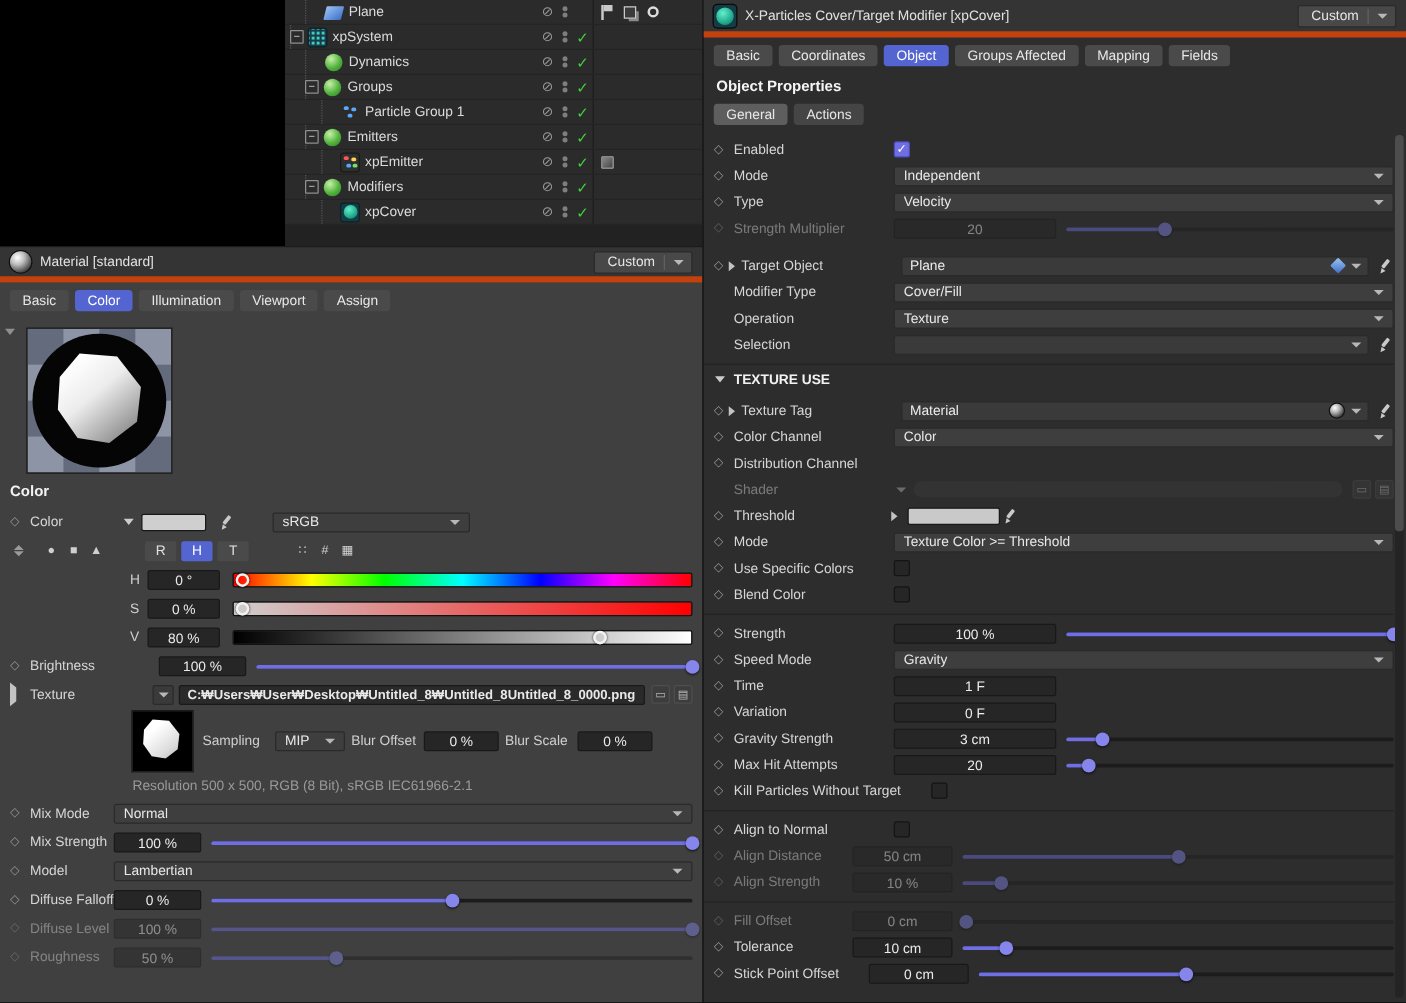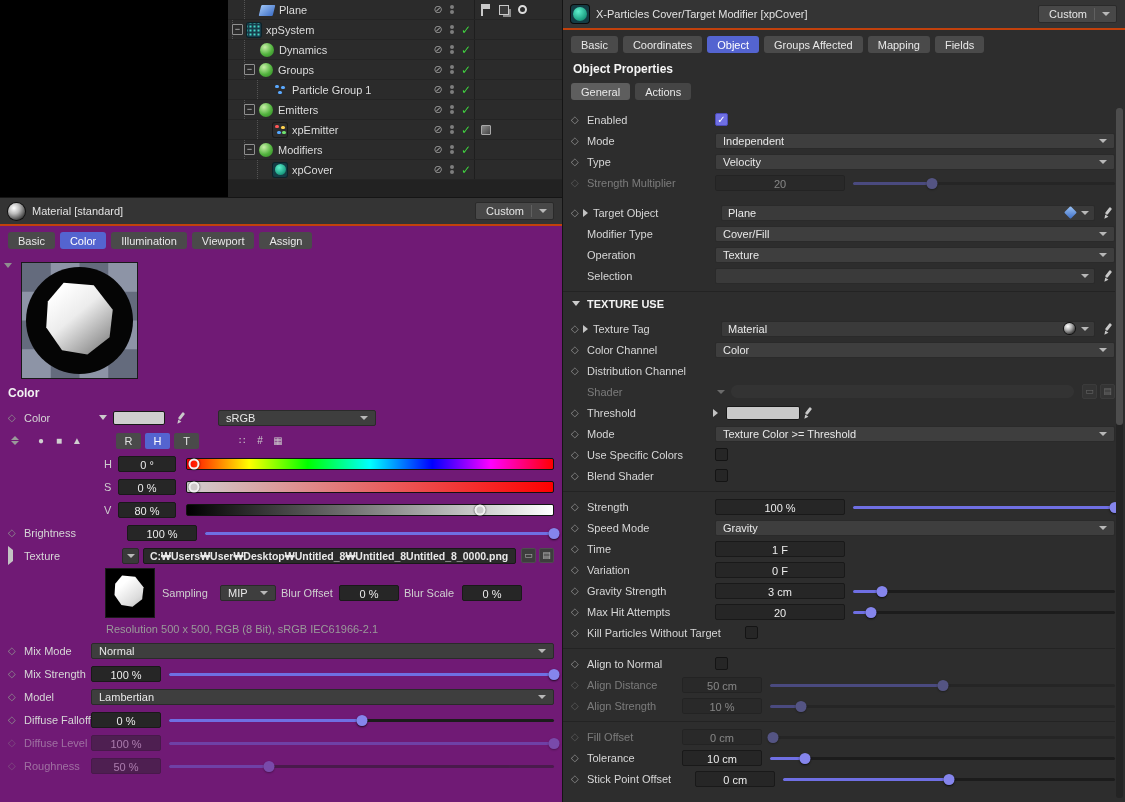--- a/index.html
+++ b/index.html
@@ -1,21 +1,21 @@
 <!DOCTYPE html>
 <html><head>
 <meta charset="utf-8">
 <style>
   * { box-sizing: border-box; margin: 0; padding: 0; }
   html,body { width:1125px; height:802px; background:#000; overflow:hidden;
     font-family:"Liberation Sans","DejaVu Sans",sans-serif; font-size:11px; color:#d6d6d6; }
   #app { position:relative; width:1125px; height:802px; }
 
   
-  .panel-header { display:flex; align-items:center; gap:7px; padding:0 8px; background:#343434; border-bottom:2px solid #c2410c; }
+  .panel-header { display:flex; align-items:center; gap:7px; padding:0 8px; background:#343434; border-bottom:5px solid #c2410c; }
   .ptitle { color:#e2e2e2; white-space:nowrap; overflow:hidden; }
   .custom-btn { margin-left:auto; height:18px; background:#484848; border:1px solid #2a2a2a; border-radius:2px;
     display:flex; align-items:center; gap:7px; padding:0 6px 0 10px; color:#e6e6e6; cursor:default; }
   .vline { width:1px; height:12px; background:#606060; }
   .tri-down { width:0; height:0; border-left:4px solid transparent; border-right:4px solid transparent; border-top:4px solid #b8b8b8; flex:none; }
   .chev-d { width:0; height:0; border-left:4px solid transparent; border-right:4px solid transparent; border-top:5px solid #cccccc; flex:none; }
   .chev-r { width:0; height:0; border-top:4px solid transparent; border-bottom:4px solid transparent; border-left:5px solid #c3c3c3; flex:none; }
   .chev-d.dim2 { border-top-color:#8f8f8f; }
   .tabs, .subtabs { display:flex; gap:5px; padding:6px 8px; }
   .tab, .subtab { height:17px; line-height:16px; padding:0 10px; background:#4a4a4a; color:#e8e8e8; border:none; border-radius:3px; font-size:11px; font-family:inherit; cursor:default; white-space:nowrap; }
@@ -64,21 +64,21 @@
   .tdots i { display:block; width:4px; height:4px; border-radius:50%; background:#7e7e7e; margin:1.5px auto; }
   .tchk { width:16px; flex:none; text-align:center; color:#3fd23f; font-weight:bold; font-size:12px; }
   .textra { width:88px; flex:none; display:flex; align-items:center; gap:9px; padding-left:6px; border-left:1px solid #1e1e1e; height:100%; }
   .t-cube { width:10px; height:10px; border:1px solid #a8a8a8; background:linear-gradient(135deg,#8a8a8a,#454545); border-radius:1px; }
   .t-flag { width:9px; height:12px; border-left:2px solid #c9c9c9; position:relative; }
   .t-flag::before { content:""; position:absolute; left:0; top:0; width:7px; height:5px; background:#c9c9c9; }
   .t-sqs { width:10px; height:10px; border:1px solid #c9c9c9; background:#3a3a3a; box-shadow:3px 3px 0 -1px #8a8a8a; }
   .t-dot { width:9px; height:9px; border:2px solid #ddd; border-radius:50%; background:#2b2b2b; }
 
   
-  #material-panel { position:absolute; left:0; top:197px; width:562px; height:605px; background:#701a75; border-top:1px solid #151515; }
+  #material-panel { position:absolute; left:0; top:197px; width:562px; height:605px; background:#404040; border-top:1px solid #151515; }
   #material-panel .panel-header { height:28px; }
   .sphere-icon { width:17px; height:17px; flex:none; border-radius:50%; background:radial-gradient(circle at 35% 30%, #ffffff, #bcbcbc 35%, #3c3c3c 78%, #101010); box-shadow:0 0 0 1px #101010; }
   .prevrow { display:flex; align-items:flex-start; padding:8px 0 6px 4px; }
   .mat-preview { width:115px; height:115px; margin-left:10px; position:relative; outline:1px solid #191919;
     background:conic-gradient(#8d94a6 25%, #646b7d 0 50%, #8d94a6 0 75%, #646b7d 0) 0 0 / 57.5px 57.5px; }
   .prev-ball { position:absolute; inset:4px; border-radius:50%; background:#050505; overflow:hidden; }
   .prev-blob { position:absolute; left:13%; top:11%; width:74%; height:76%;
     background:linear-gradient(140deg,#ffffff 18%,#ececec 45%,#a8a8a8 72%,#5e5e5e);
     clip-path:polygon(30% 5%, 68% 8%, 92% 38%, 88% 72%, 60% 93%, 28% 88%, 8% 60%, 10% 28%); }
   .lsec { font-size:12px; font-weight:bold; color:#f2f2f2; margin:2px 0 6px 8px; }
@@ -650,21 +650,21 @@
             <span class="tri-down"></span>
           </div>
         </div>
         <div class="arow">
           <span class="dia">◇</span>
           <span class="albl">Use Specific Colors</span>
           <span class="cb"></span>
         </div>
         <div class="arow">
           <span class="dia">◇</span>
-          <span class="albl">Blend Shader</span>
+          <span class="albl">Blend Color</span>
           <span class="cb"></span>
         </div>
         <div class="hrline"></div>
         <div class="arow">
           <span class="dia">◇</span>
           <span class="albl">Strength</span>
           <div class="numbox wide">
             <span>100 %</span>
           </div>
           <div class="slider">

